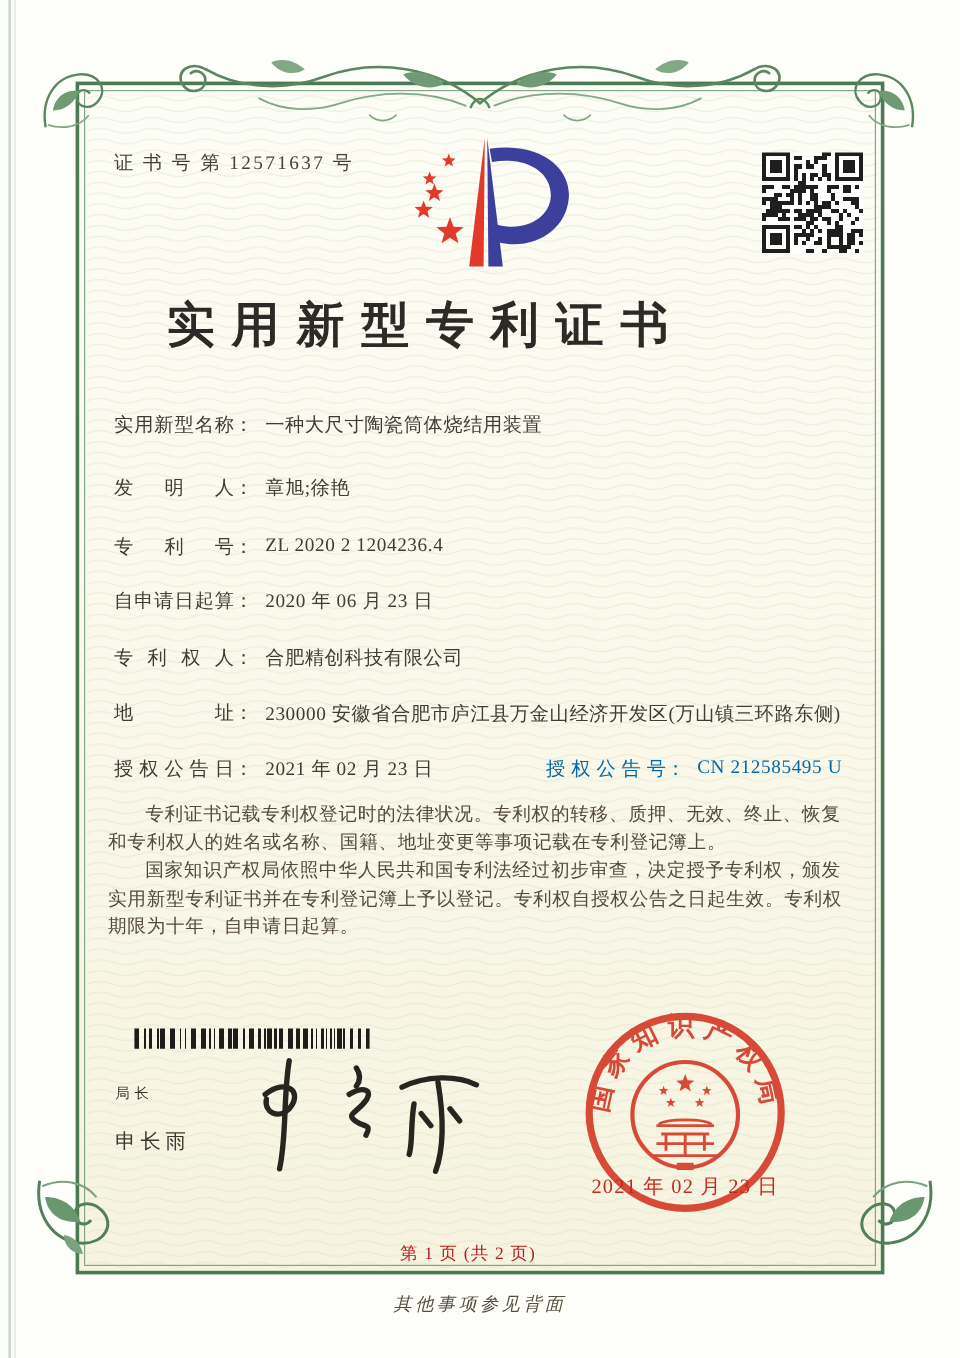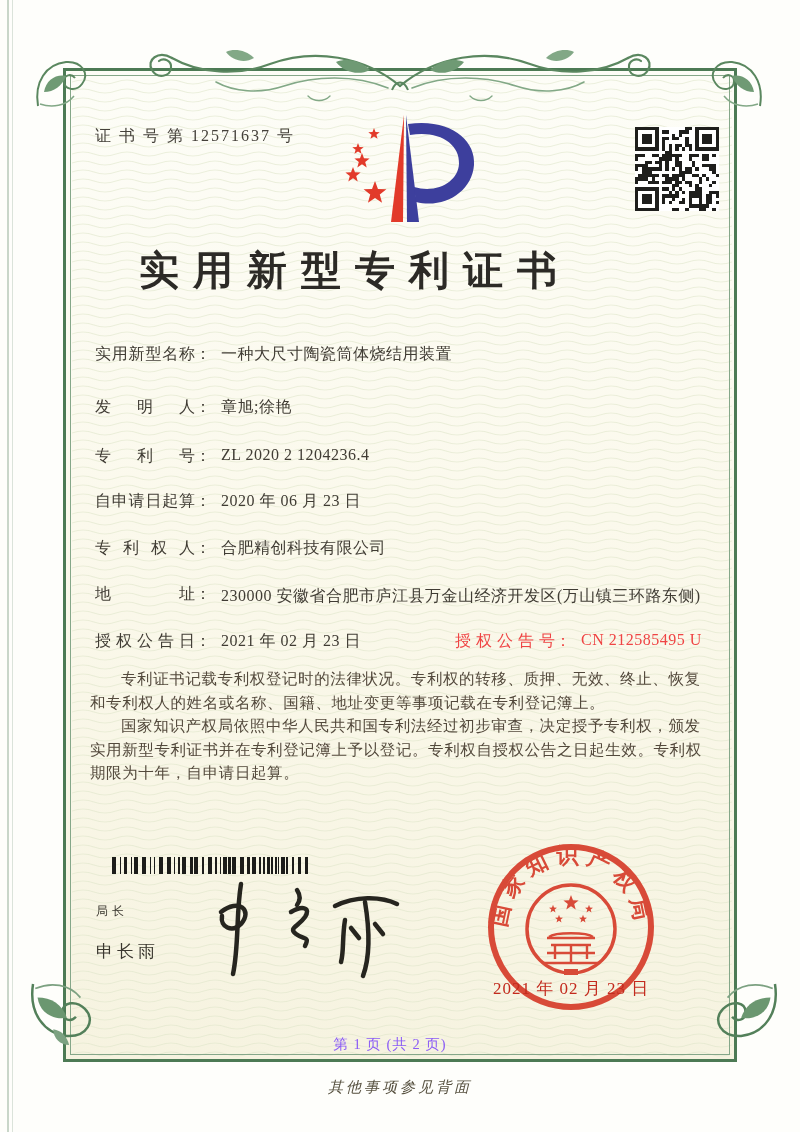--- a/index.html
+++ b/index.html
@@ -17,33 +17,33 @@
   .cert-number{position:absolute;left:95px;top:126px;font-size:16px;letter-spacing:2px;color:#45413a;}
   .logo{position:absolute;left:328px;top:112px;}
   .qr{position:absolute;left:633px;top:127px;}
   .title{position:absolute;left:0;top:243px;width:696px;text-align:center;
     font-size:40px;font-weight:bold;letter-spacing:14px;text-indent:14px;color:#2c2a26;}
   .frow{position:absolute;left:95px;font-size:16px;color:#403c34;white-space:nowrap;}
   .flabel{display:inline-block;width:100px;text-align:justify;text-align-last:justify;vertical-align:top;}
   .colon{display:inline-block;vertical-align:top;}
   .fvalue{display:inline-block;margin-left:10px;vertical-align:top;letter-spacing:.5px;}
   .fvalue.wrap{white-space:normal;width:502px;line-height:23px;}
-  .frow2{position:absolute;left:455px;font-size:16px;color:#ef4444;white-space:nowrap;text-decoration:underline;}
+  .frow2{position:absolute;left:455px;font-size:16px;color:#0369a1;white-space:nowrap;text-decoration:underline;}
   .paras{position:absolute;left:90px;top:667px;width:622px;font-size:15.5px;line-height:23.5px;
     color:#53493c;letter-spacing:.6px;}
   .paras p{margin:0;text-indent:2em;}
   .barcode{position:absolute;left:112px;top:857px;}
   .director-title{position:absolute;left:96px;top:903px;font-size:12px;color:#3a372f;letter-spacing:4px;}
   .director-name{position:absolute;left:96px;top:940px;font-size:17px;color:#3a372f;letter-spacing:4px;}
   .signature{position:absolute;left:205px;top:872px;}
   .seal{position:absolute;left:485px;top:841px;opacity:.94;}
   .seal-date{position:absolute;left:471px;top:977px;width:200px;text-align:center;
     font-size:17px;color:#c32a1d;letter-spacing:1px;}
   .page-indicator{position:absolute;left:0;top:1035px;width:780px;text-align:center;
-    font-size:14.5px;color:#8b5cf6;letter-spacing:1px;}
+    font-size:14.5px;color:#b91c1c;letter-spacing:1px;}
   .back-note{position:absolute;left:0;top:1078px;width:800px;text-align:center;
     font-size:15px;font-style:italic;color:#56503f;letter-spacing:3px;}
   .ornament{position:absolute;pointer-events:none;}
   .orn-top{left:100px;top:18px;}
   .orn-tl{left:30px;top:36px;}
   .orn-tr{left:690px;top:36px;transform:scaleX(-1);}
   .orn-bl{left:24px;top:975px;transform:scaleY(-1);}
   .orn-br{left:696px;top:975px;transform:scale(-1,-1);}
 </style>
 </head>

